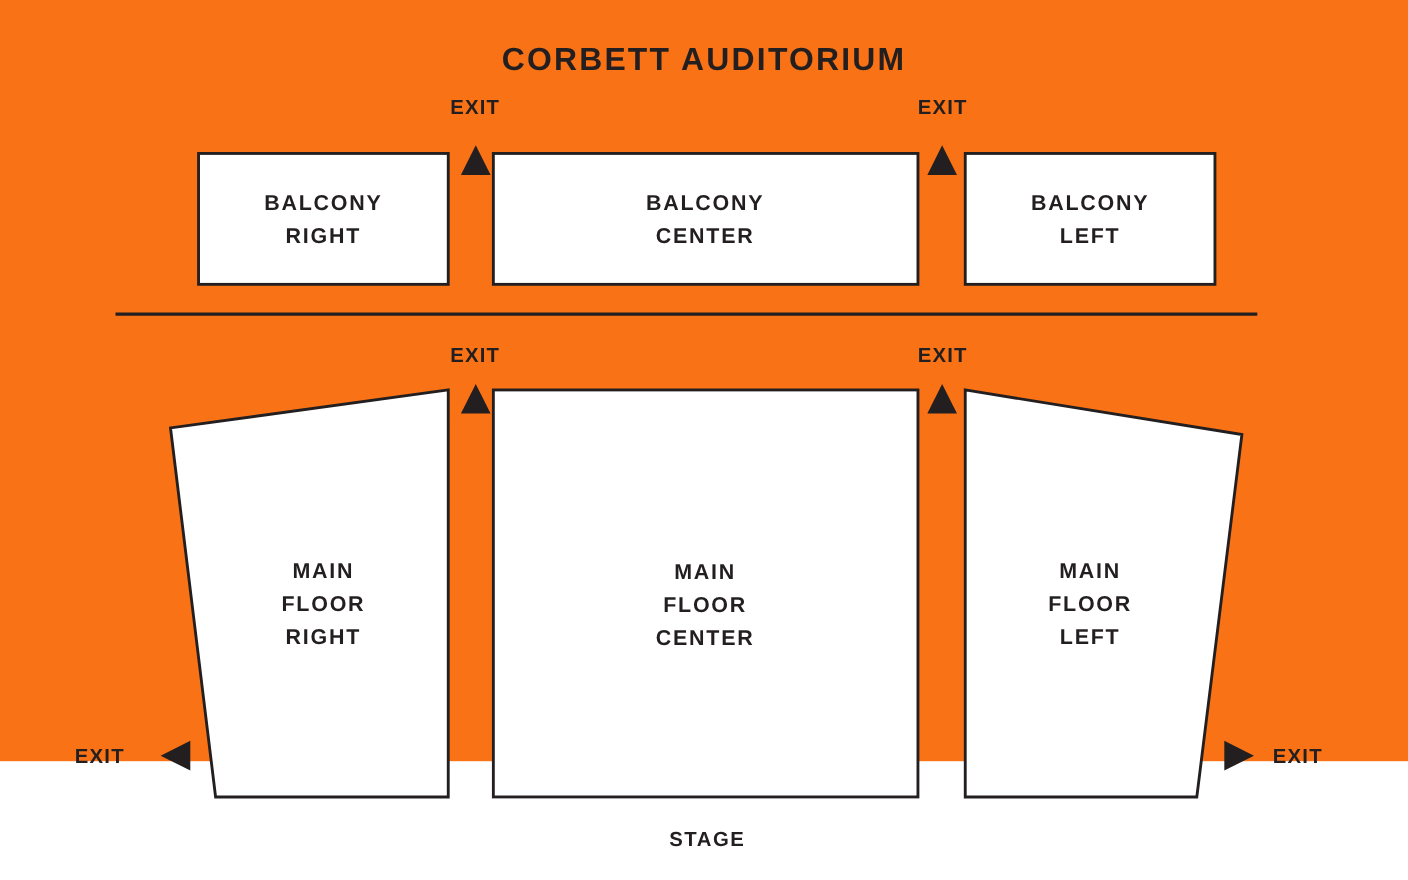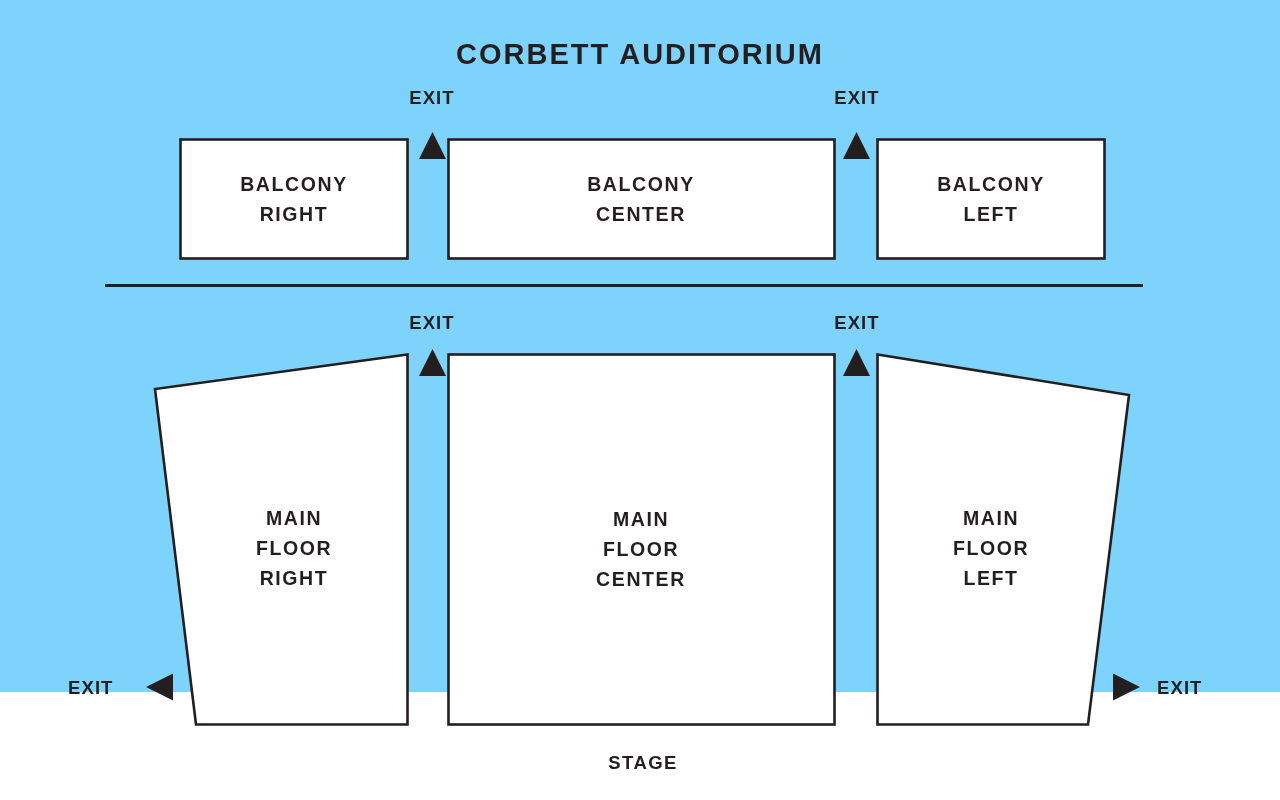--- a/index.html
+++ b/index.html
@@ -12,21 +12,21 @@
     width: 1280px;
     height: 800px;
     overflow: hidden;
     font-family: "Liberation Sans", sans-serif;
     color: #231f20;
   }
   #stage-root {
     position: relative;
     width: 1280px;
     height: 692px;
-    background: #7dd3fc;
+    background: #f97316;
   }
   svg.chart {
     position: absolute;
     top: 0;
     left: 0;
     width: 1280px;
     height: 800px;
     display: block;
   }
   .section-shape {

